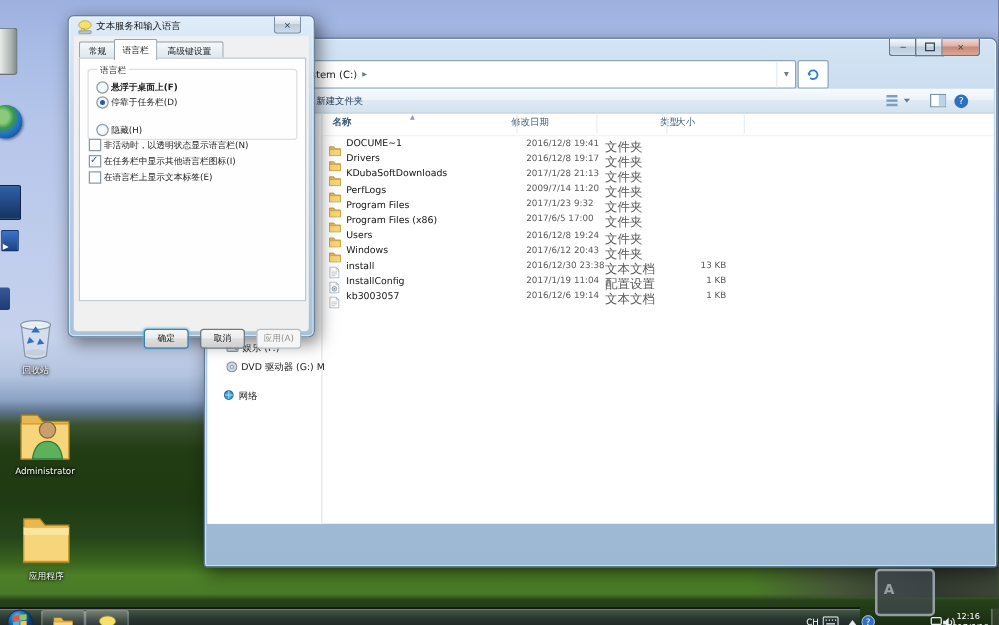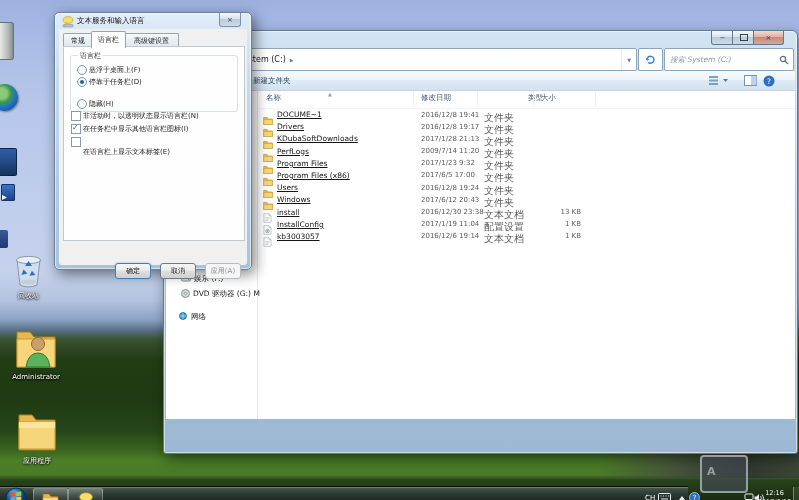--- a/index.html
+++ b/index.html
@@ -71,21 +71,21 @@
 
   #filepane{left:92px;top:0;width:537px;height:328px;}
   .colhdr{position:absolute;top:2px;font-size:7.5px;color:#3c5a78;}
   .colsep{position:absolute;top:0;height:16px;border-left:1px solid #e9eff6;}
   #hdr-row{position:absolute;left:0;top:0;width:537px;height:17px;border-bottom:1px solid #f0f4f9;}
   #sort-arrow{position:absolute;left:70px;top:0;font-size:5px;color:#8aa0b6;}
 
   #filelist{position:absolute;left:0;top:18px;width:537px;}
   .frow{position:relative;height:12.2px;}
   .ficon{position:absolute;left:5px;top:1px;width:10px;height:10px;}
-  .fname{position:absolute;left:19px;top:1px;font-size:7.5px;color:#151515;white-space:nowrap;text-decoration:underline;}
+  .fname{position:absolute;left:19px;top:1px;font-size:7.5px;color:#151515;white-space:nowrap;}
   .fdate{position:absolute;left:163px;top:1.5px;font-size:7px;color:#5a5a5a;white-space:nowrap;}
   .ftype{position:absolute;left:226px;top:1.5px;font-size:10px;color:#5a5a5a;white-space:nowrap;}
   .fsize{position:absolute;left:270px;top:1.5px;width:53px;font-size:7px;color:#5a5a5a;text-align:right;}
 
   #statusbar{left:2px;top:388px;width:629px;height:32px;
     background:linear-gradient(#f5f9fd,#e6eef7);border-top:1px solid #cdd9e8;border-radius:0 0 2px 2px;}
   #status-text{position:absolute;left:44px;top:8px;font-size:7.5px;color:#333;}
 
   
   #dialog{left:54px;top:12px;width:196px;height:256px;border-radius:5px;
@@ -192,27 +192,20 @@
     <span class="bc-drop">▼</span>
   </div>
 
   <div class="s addrbox" id="refresh-btn">
     <svg width="11" height="11" viewBox="0 0 11 11">
       <path d="M2 6 a3.5 3.5 0 1 1 1.2 2.4" fill="none" stroke="#2d7dd2" stroke-width="1.4"></path>
       <path d="M1 4.2 L2.2 6.8 4.4 5.2 z" fill="#2d7dd2"></path>
     </svg>
   </div>
 
-  <div class="s addrbox" id="searchbox">
-    <input readonly="" placeholder="搜索 System (C:)" style="">
-    <svg width="10" height="10" viewBox="0 0 10 10" style="margin-right:4px;">
-      <circle cx="4" cy="4" r="2.6" fill="none" stroke="#53708c" stroke-width="1.2"></circle>
-      <path d="M6 6 L9 9" stroke="#53708c" stroke-width="1.2"></path>
-    </svg>
-  </div>
 
   <div class="s" id="toolbar">
     <span id="new-folder" class="nw">新建文件夹</span>
     <span class="tbicon" style="left:543px;">
       <svg width="20" height="11" viewBox="0 0 20 11">
         <rect x="0" y="1" width="9" height="2" fill="#7aa0c4"></rect>
           <rect x="0" y="4.5" width="9" height="2" fill="#7aa0c4"></rect>
         <rect x="0" y="8" width="9" height="2" fill="#7aa0c4"></rect>
         <path d="M14 4 l2.5 3 2.5 -3 z" fill="#5a7b9c"></path>
       </svg>
@@ -253,22 +246,22 @@
           <circle cx="5" cy="4" r="3.4" fill="#3aa0d8" stroke="#1c6ea0"></circle>
           <path d="M1.8 4 h6.4 M5 .8 v6.4" stroke="#bfe4f4" stroke-width=".7"></path>
         </svg>
         <span class="nw">网络</span>
       </div>
     </div>
 
     <div class="s" id="filepane">
       <div id="hdr-row">
         <span id="sort-arrow">▲</span>
-        <span class="colhdr" style="left:8px;">名称</span>
-        <span class="colhdr" style="left:163px;">修改日期</span>
+        <span class="colhdr" style="left:8px;font-weight:bold;">名称</span>
+        <span class="colhdr" style="left:151px;">修改日期</span>
         <span class="colhdr" style="left:226px;margin-left:44px;">类型</span>
         <span class="colhdr" style="left:283px;">大小</span>
         <span class="colsep" style="left:155px;"></span>
         <span class="colsep" style="left:219px;"></span>
         <span class="colsep" style="left:275px;"></span>
         <span class="colsep" style="left:337px;"></span>
       </div>
 
       <div id="filelist">
 
@@ -414,32 +407,32 @@
   <div id="dlg-body">
     <div class="dtab" style="left:4px;width:28px;">常规</div>
     <div class="dtab on" style="left:32px;width:33px;">语言栏</div>
     <div class="dtab" style="left:65px;width:53px;">高级键设置</div>
 
     <div id="dlg-page">
       <div id="grpbox">
         <span id="grpbox-label">语言栏</span>
       </div>
       <span class="radio" style="left:13px;top:18px;"></span>
-      <span class="dlbl" style="left:25px;top:18px;">悬浮于桌面上(F)</span>
+      <span class="dlbl" style="left:25px;top:18px;font-weight:bold;">悬浮于桌面上(F)</span>
       <span class="radio on" style="left:13px;top:30px;"></span>
       <span class="dlbl" style="left:25px;top:30px;">停靠于任务栏(D)</span>
       <span class="radio" style="left:13px;top:52px;"></span>
       <span class="dlbl" style="left:25px;top:52px;">隐藏(H)</span>
 
       <span class="cb" style="left:7px;top:64px;"></span>
       <span class="dlbl" style="left:19px;top:64px;">非活动时，以透明状态显示语言栏(N)</span>
       <span class="cb on" style="left:7px;top:77px;"></span>
       <span class="dlbl" style="left:19px;top:77px;">在任务栏中显示其他语言栏图标(I)</span>
       <span class="cb" style="left:7px;top:90px;"></span>
-      <span class="dlbl" style="left:19px;top:100px;">在语言栏上显示文本标签(E)</span>
+      <span class="dlbl" style="left:19px;top:90px;">在语言栏上显示文本标签(E)</span>
     </div>
 
     <div class="dbtn default" style="left:56px;">确定</div>
     <div class="dbtn" style="left:101px;">取消</div>
     <div class="dbtn disabled" style="left:146px;">应用(A)</div>
   </div>
 </div>
 
 <div class="s" id="taskbar">
   <div class="s" style="left:4px;top:0;width:24px;height:22px;">

